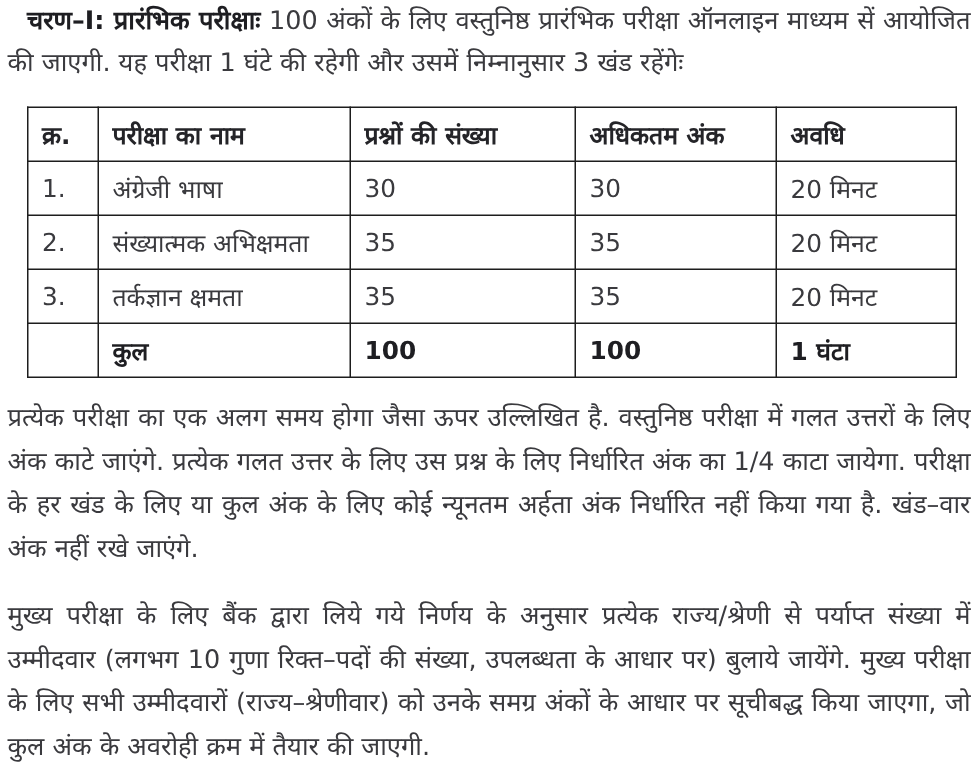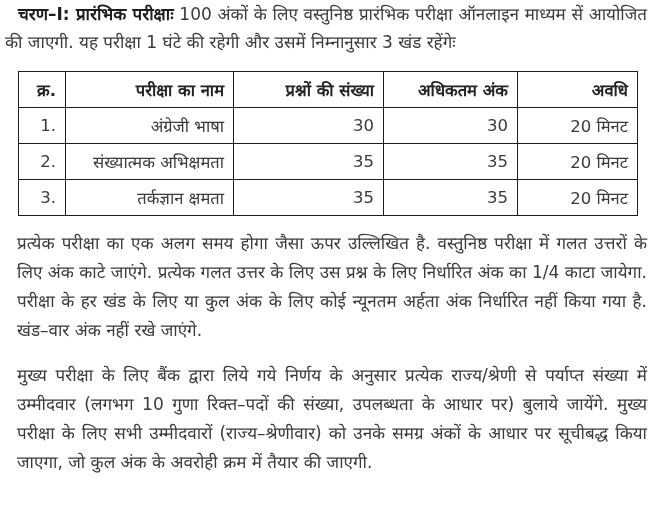--- a/index.html
+++ b/index.html
@@ -38,38 +38,38 @@
     table-layout: fixed;
     width: 619px;
     margin: 15px 0 0 13px;
   }
   .exam-table th,
   .exam-table td {
     border: 1.5px solid #1d1d1d;
     padding: 2px 9px;
     height: 31px;
     font-size: 16.5px;
-    text-align: right;
+    text-align: left;
     vertical-align: middle;
     white-space: nowrap;
     overflow: hidden;
   }
   .exam-table th {
     font-weight: bold;
     color: #242428;
   }
   .exam-table td {
     color: #3a3a3e;
   }
   .exam-table tr.total-row td {
     font-weight: bold;
     color: #1e1e22;
   }
   .para {
-    margin: 13px 0 0 12px;
+    margin: 13px 0 0 0;
     font-size: 17px;
     line-height: 29px;
     text-align: justify;
     color: #3a3a3e;
   }
   .para.second {
     margin-top: 16px;
   }
 </style>
 </head>
@@ -111,20 +111,27 @@
         <td>35</td>
         <td>20 मिनट</td>
       </tr>
       <tr>
         <td>3.</td>
         <td>तर्कज्ञान क्षमता</td>
         <td>35</td>
         <td>35</td>
         <td>20 मिनट</td>
       </tr>
+      <tr class="total-row">
+        <td></td>
+        <td>कुल</td>
+        <td>100</td>
+        <td>100</td>
+        <td>1 घंटा</td>
+      </tr>
     </tbody>
   </table>
 
   <p class="para first">प्रत्येक परीक्षा का एक अलग समय होगा जैसा ऊपर उल्लिखित है. वस्तुनिष्ठ परीक्षा में गलत उत्तरों के लिए अंक काटे जाएंगे. प्रत्येक गलत उत्तर के लिए उस प्रश्न के लिए निर्धारित अंक का 1/4 काटा जायेगा. परीक्षा के हर खंड के लिए या कुल अंक के लिए कोई न्यूनतम अर्हता अंक निर्धारित नहीं किया गया है. खंड–वार अंक नहीं रखे जाएंगे.</p>
 
   <p class="para second">मुख्य परीक्षा के लिए बैंक द्वारा लिये गये निर्णय के अनुसार प्रत्येक राज्य/श्रेणी से पर्याप्त संख्या में उम्मीदवार (लगभग 10 गुणा रिक्त–पदों की संख्या, उपलब्धता के आधार पर) बुलाये जायेंगे. मुख्य परीक्षा के लिए सभी उम्मीदवारों (राज्य–श्रेणीवार) को उनके समग्र अंकों के आधार पर सूचीबद्ध किया जाएगा, जो कुल अंक के अवरोही क्रम में तैयार की जाएगी.</p>
 
 </div>
 
 </body></html>

